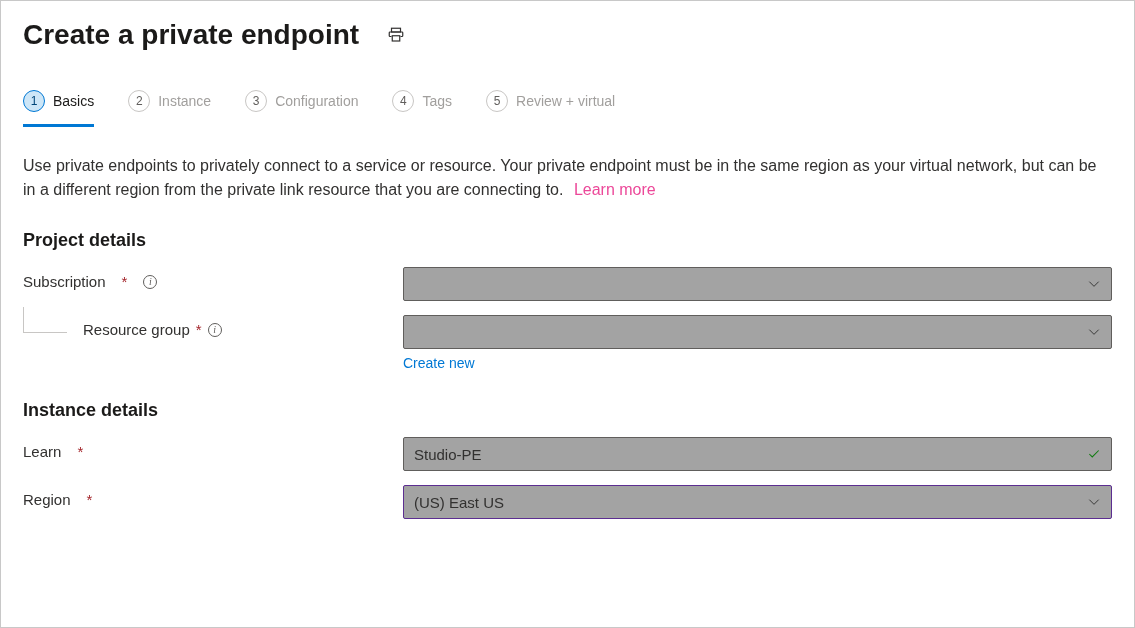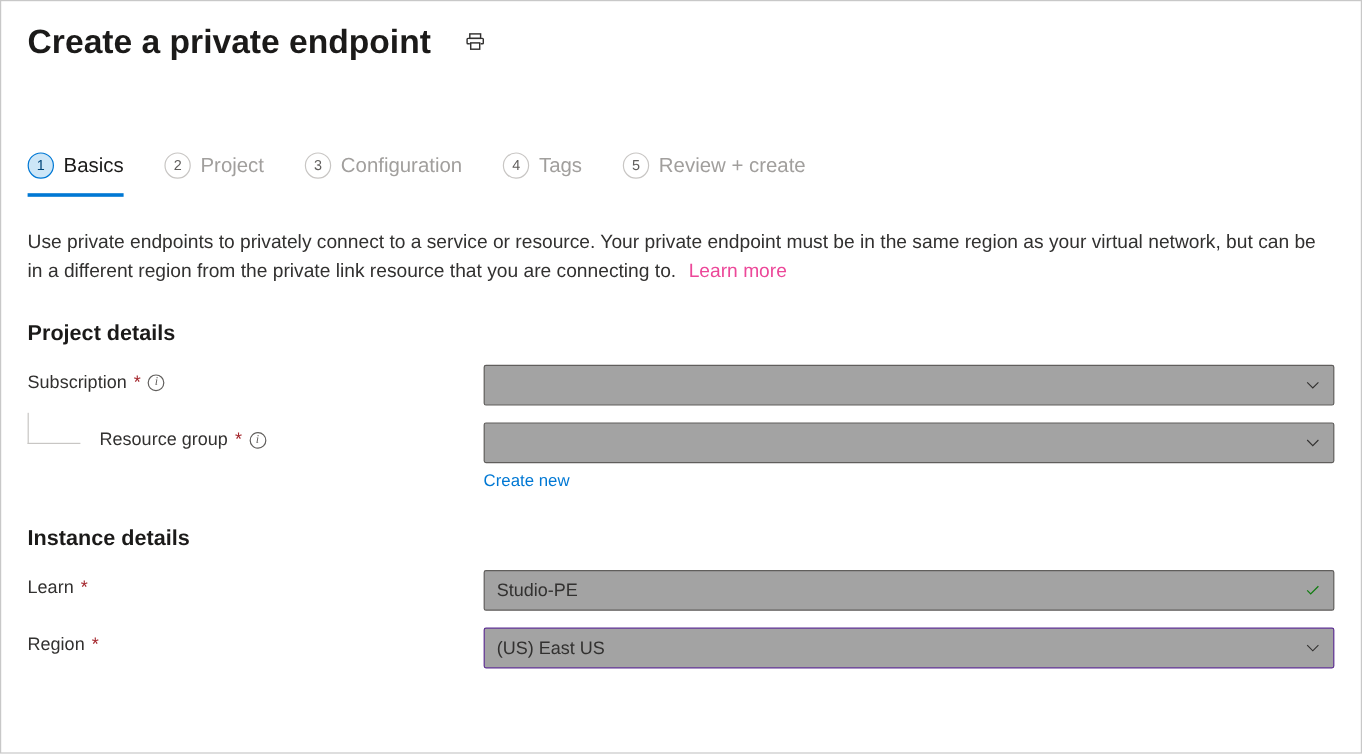--- a/index.html
+++ b/index.html
@@ -10,21 +10,21 @@
       width: 1135px;
       height: 628px;
       border: 1px solid #c8c8c8;
       padding: 18px 22px;
       overflow: hidden;
     }
     .header {
       display: flex;
       align-items: center;
       gap: 28px;
-      margin-bottom: 76px;
+      margin-bottom: 39px;
     }
     .title {
       font-size: 28px;
       font-weight: 600;
       color: #1b1a19;
     }
     .print-icon {
       width: 18px;
       height: 18px;
       color: #323130;
@@ -58,21 +58,21 @@
       font-size: 12px;
       color: #605e5c;
       background: #fff;
     }
     .tab.active .tab-num {
       background: #cde6f7;
       border-color: #0078d4;
       color: #004578;
     }
     .tab-label {
-      font-size: 17px;
+      font-size: 14px;
       color: #a19f9d;
       text-align: center;
     }
     .tab.active .tab-label {
       color: #1b1a19;
       font-weight: 400;
     }
 
     .description {
       font-size: 16px;
@@ -96,21 +96,21 @@
 
     .form-row {
       display: flex;
       align-items: flex-start;
       margin-bottom: 14px;
     }
     .form-label-col {
       width: 380px;
       display: flex;
       align-items: center;
-      gap: 6px;
+      gap: 16px;
       padding-top: 6px;
       font-size: 15px;
       color: #323130;
     }
     .indent-wrap {
       display: flex;
       align-items: center;
     }
     .indent-line {
       width: 44px;
@@ -186,33 +186,33 @@
   </span>
 </div>
 
 <div class="tabs">
   <div class="tab active">
     <span class="tab-num">1</span>
     <span class="tab-label">Basics</span>
   </div>
   <div class="tab">
     <span class="tab-num">2</span>
-    <span class="tab-label">Project</span>
+    <span class="tab-label">Instance</span>
   </div>
   <div class="tab">
     <span class="tab-num">3</span>
     <span class="tab-label">Configuration</span>
   </div>
   <div class="tab">
     <span class="tab-num">4</span>
     <span class="tab-label">Tags</span>
   </div>
   <div class="tab">
     <span class="tab-num">5</span>
-    <span class="tab-label">Review + create</span>
+    <span class="tab-label">Review + virtual</span>
   </div>
 </div>
 
 <p class="description">
   <span>Use private endpoints to privately connect to a service or resource. Your private endpoint must be in the same region as your virtual network, but can be in a different region from the private link resource that you are connecting to.</span>
   <a href="#">Learn more</a>
 </p>
 
 <div class="section">
   <h2 class="section-title">Project details</h2>

